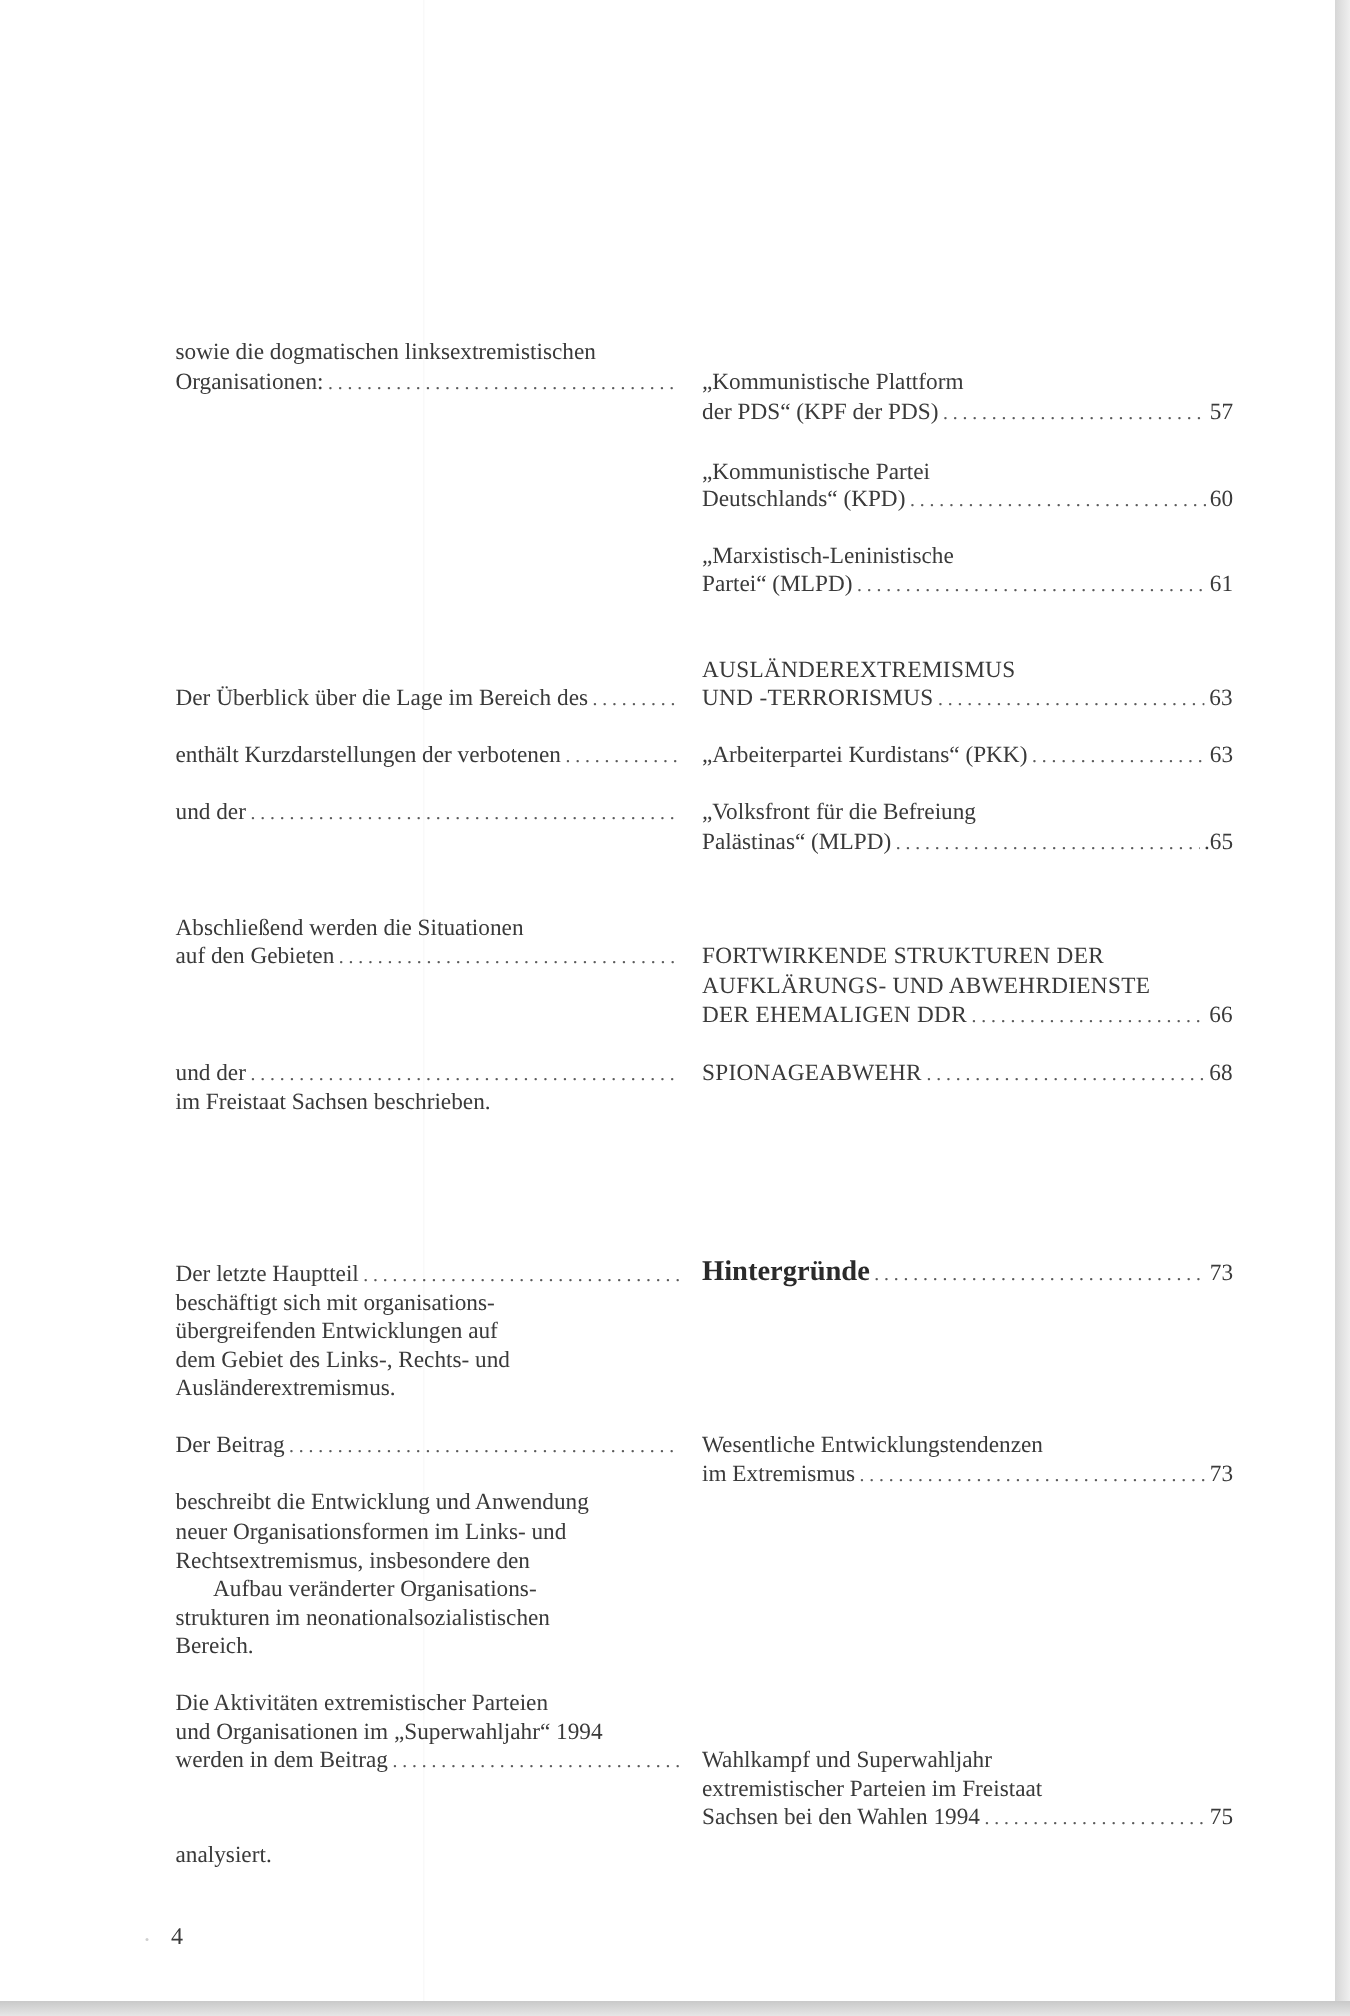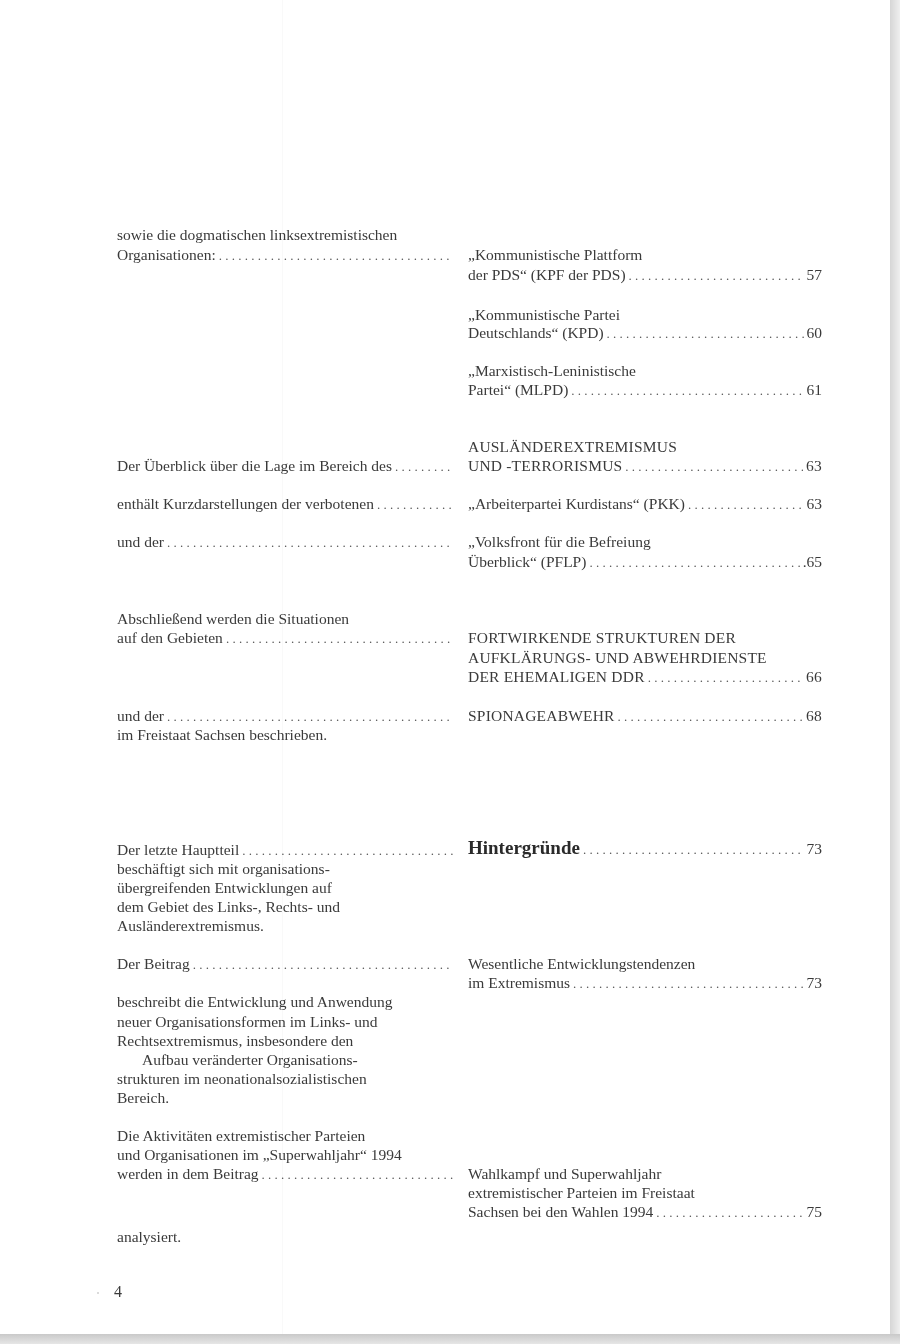--- a/index.html
+++ b/index.html
@@ -158,21 +158,21 @@
     <span class="dots"></span>
     <span class="pagenum">63</span>
   </div>
 
   <div class="line left-lead" style="top:532px;">
     <span class="lead-text">und der</span>
     <span class="dots"></span>
   </div>
   <div class="line right" style="top:532px;">„Volksfront für die Befreiung</div>
   <div class="line right-lead" style="top:552px;">
-    <span class="lead-text">Überblick“ (PFLP)</span>
+    <span class="lead-text">Palästinas“ (MLPD)</span>
     <span class="dots"></span>
     <span class="pagenum">.65</span>
   </div>
 
   <div class="line left" style="top:609px;">Abschließend werden die Situationen</div>
   <div class="line left-lead" style="top:628px;">
     <span class="lead-text">auf den Gebieten</span>
     <span class="dots"></span>
   </div>
   <div class="line right caps" style="top:628px;">FORTWIRKENDE STRUKTUREN DER</div>

